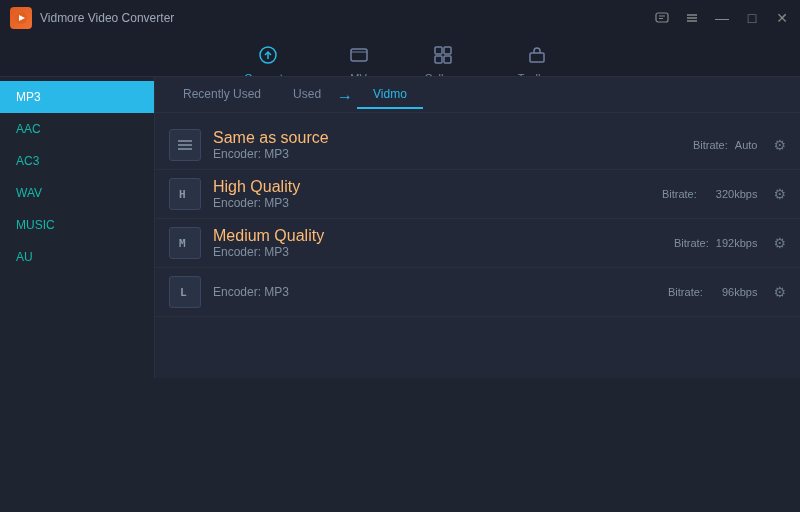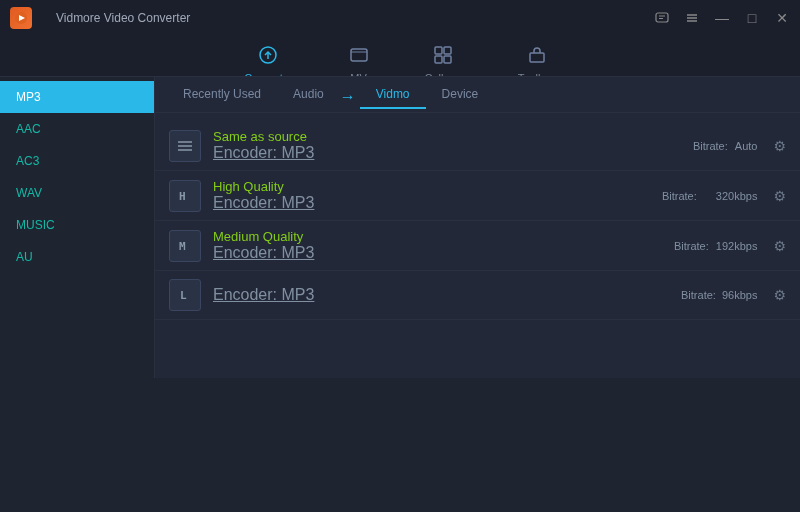--- a/index.html
+++ b/index.html
@@ -18,21 +18,21 @@
       background: #1a1f2b;
       height: 36px;
       display: flex;
       align-items: center;
       padding: 0 10px;
       justify-content: space-between;
     }
     #title-bar-left {
       display: flex;
       align-items: center;
-      gap: 24px;
+      gap: 8px;
     }
     #app-logo {
       width: 22px;
       height: 22px;
       background: linear-gradient(135deg, #e05a20, #f07030);
       border-radius: 4px;
       display: flex;
       align-items: center;
       justify-content: center;
       font-size: 10px;
@@ -392,22 +392,22 @@
       font-size: 14px;
       font-weight: bold;
       color: #8898a8;
       margin-right: 12px;
       flex-shrink: 0;
       font-family: monospace;
     }
     .quality-info {
       flex: 1;
     }
-    .quality-name { color: #84cc16; font-size: 13px; }
-    .quality-encoder { color: #8090a0; font-size: 16px; text-decoration: underline; }
+    .quality-name { color: #fdba74; font-size: 16px; }
+    .quality-encoder { color: #8090a0; font-size: 12px; }
     .quality-bitrate { color: #8090a0; font-size: 11px; margin-left: auto; margin-right: 16px; }
     .quality-settings-btn {
       color: #6a7888;
       cursor: pointer;
       font-size: 14px;
     }
 
     
     #bottom-bar {
       height: 30px;
@@ -619,24 +619,23 @@
     <div class="format-item">AAC</div>
     <div class="format-item">AC3</div>
     <div class="format-item">WAV</div>
     <div class="format-item">MUSIC</div>
     <div class="format-item">AU</div>
   </div>
 
   <div id="format-right">
     <div id="format-tabs">
       <div class="format-tab">Recently Used</div>
-      <div class="format-tab">Audio</div>
+      <div class="format-tab">Used</div>
       <span id="arrow-indicator">→</span>
       <div class="format-tab active">Vidmo</div>
-      <div class="format-tab">Device</div>
     </div>
     <div id="quality-list">
 
       <div class="quality-item">
         <div class="quality-icon">
           <svg width="20" height="20" viewBox="0 0 20 20">
               <line x1="3" y1="6" x2="17" y2="6" stroke="#8898a8" stroke-width="1.5"></line>
               <line x1="3" y1="10" x2="17" y2="10" stroke="#8898a8" stroke-width="1.5"></line>
               <line x1="3" y1="14" x2="17" y2="14" stroke="#8898a8" stroke-width="1.5"></line>
             </svg>
@@ -690,21 +689,21 @@
         <div class="quality-icon">
           <svg width="20" height="20" viewBox="0 0 20 20">
               <text x="5" y="14" font-size="11" font-weight="bold" fill="#8898a8">L</text>
             </svg>
         </div>
         <div class="quality-info">
           <div class="quality-encoder">Encoder: MP3</div>
         </div>
         <div class="quality-bitrate">
           <span>Bitrate:</span>
-          <span style="margin-left:3px;">96kbps</span>
+          <span style="margin-left:16px;">96kbps</span>
         </div>
         <span class="quality-settings-btn">⚙</span>
       </div>
     </div>
   </div>
 </div>
 
 <div id="bottom-bar">
   <span id="save-to-label">Save to:</span>
   <span id="save-path">C:\Vidmore\Vidmo...</span>

